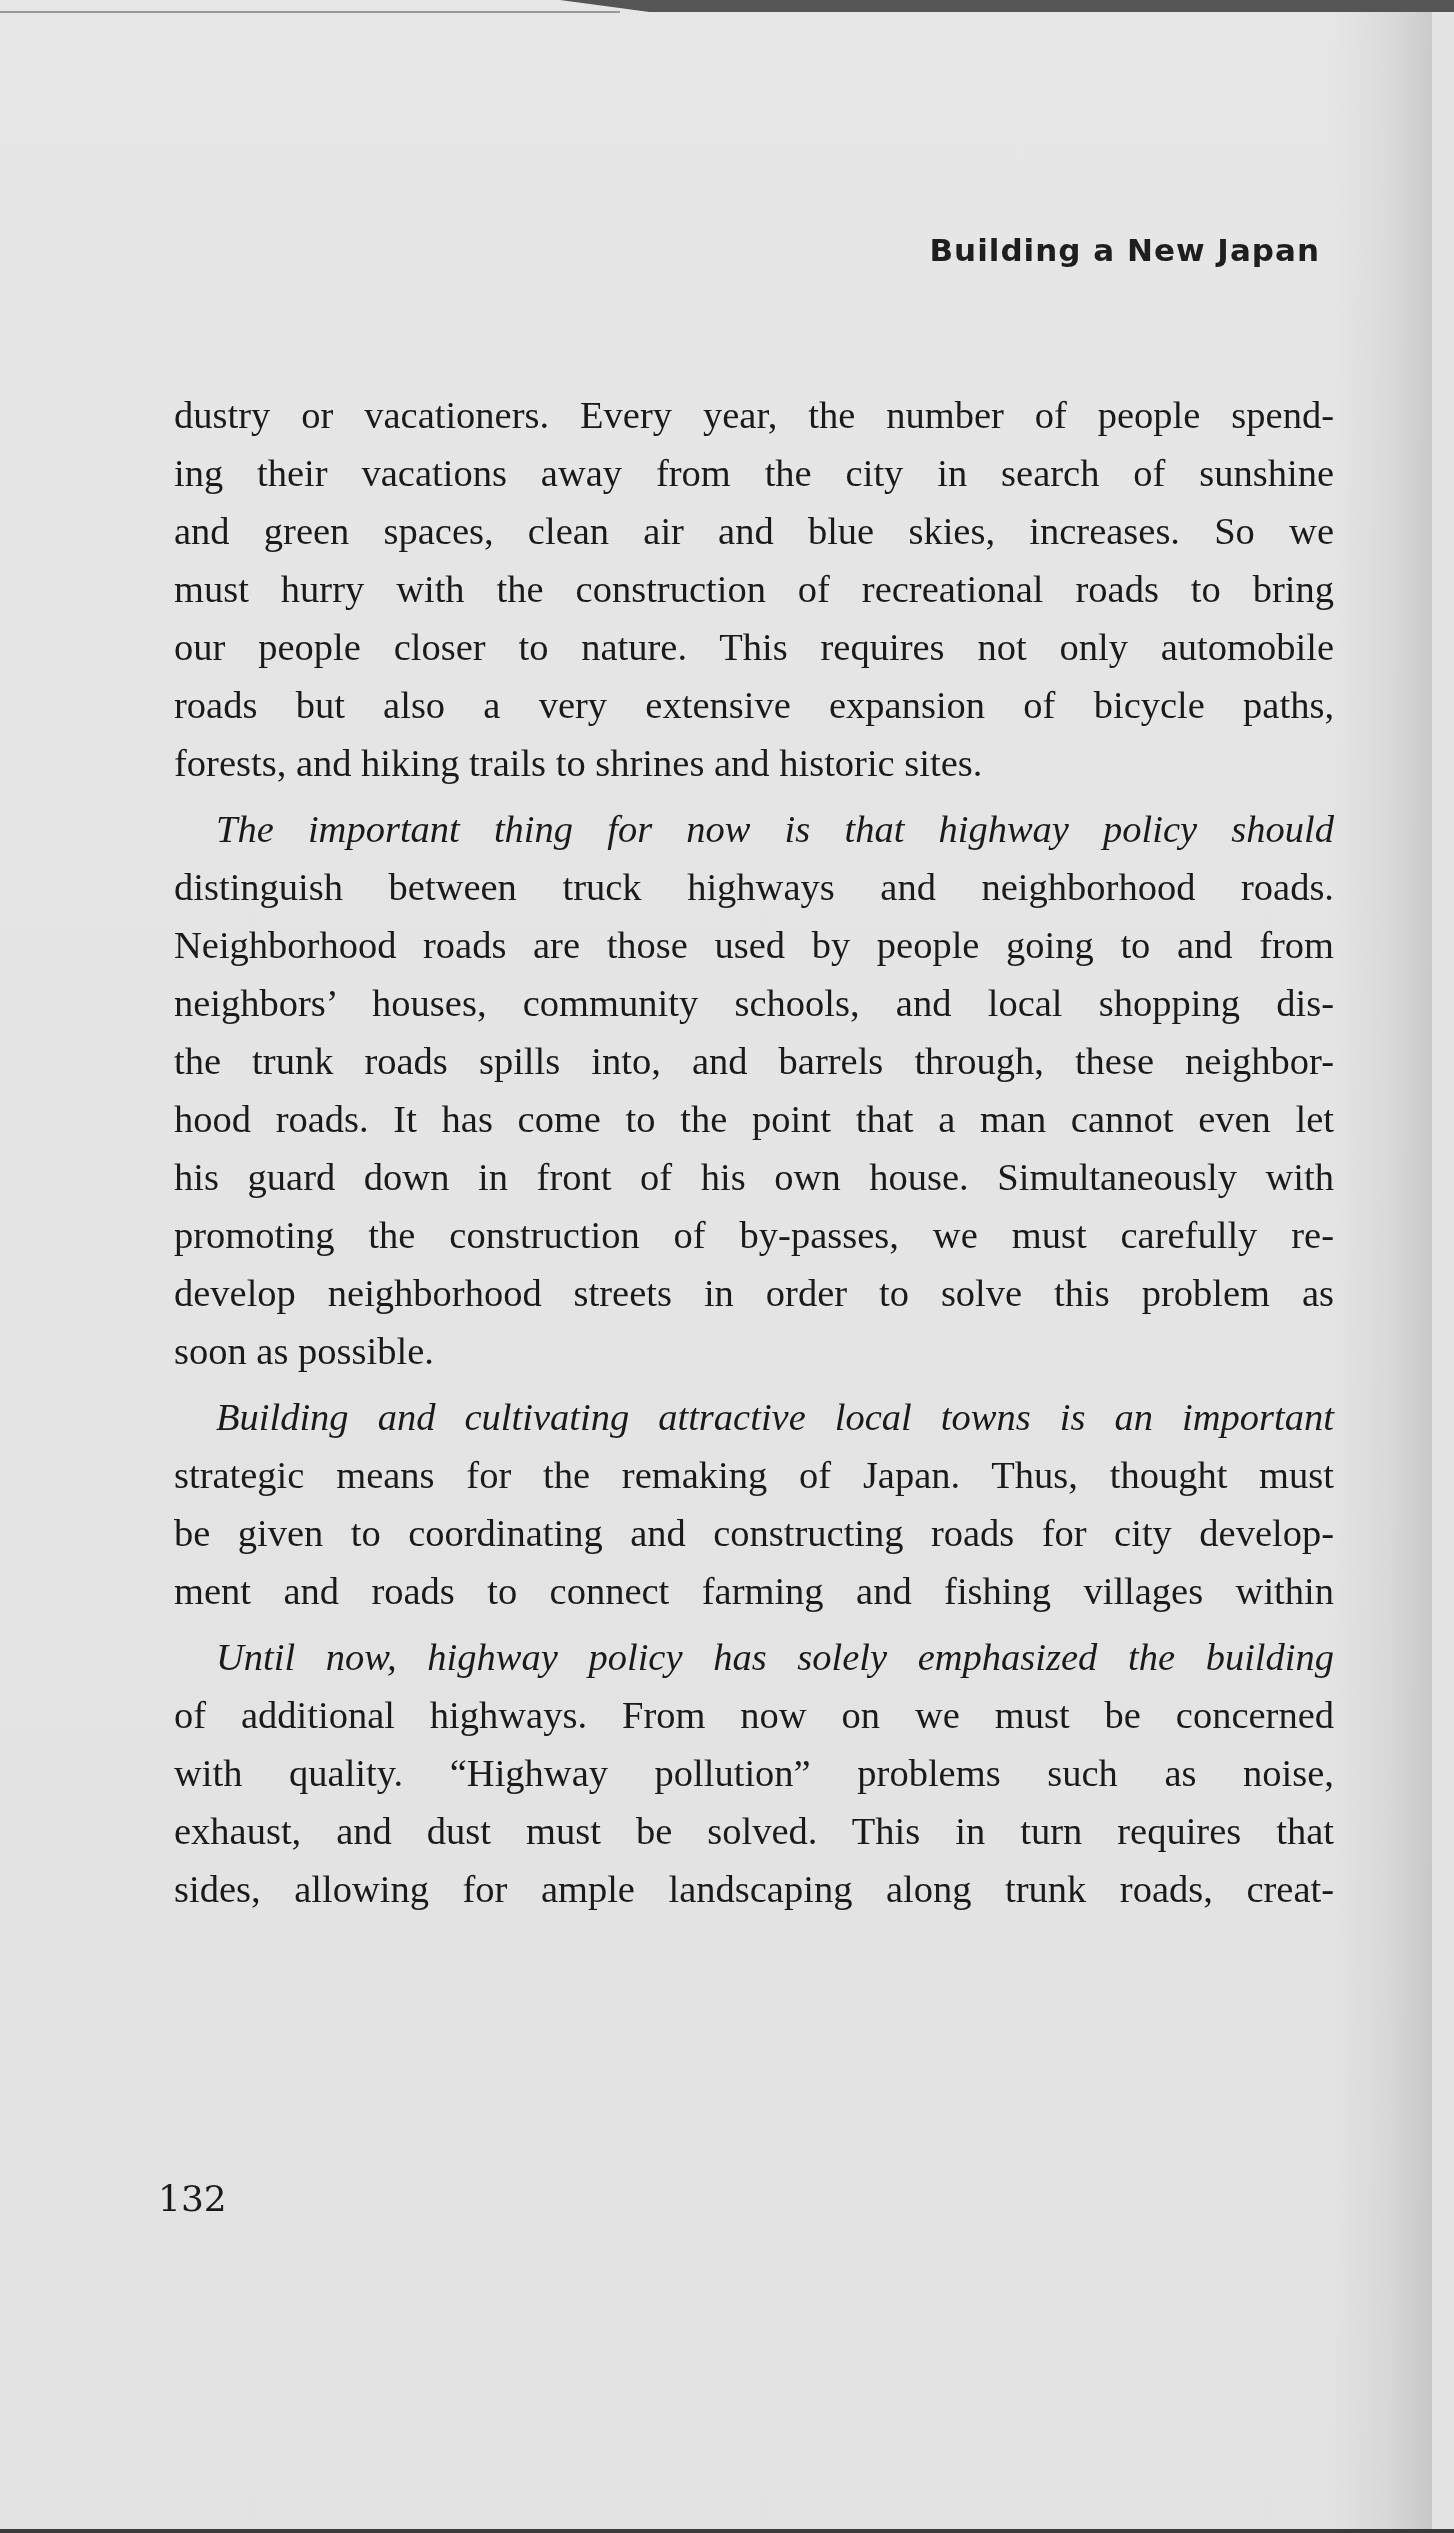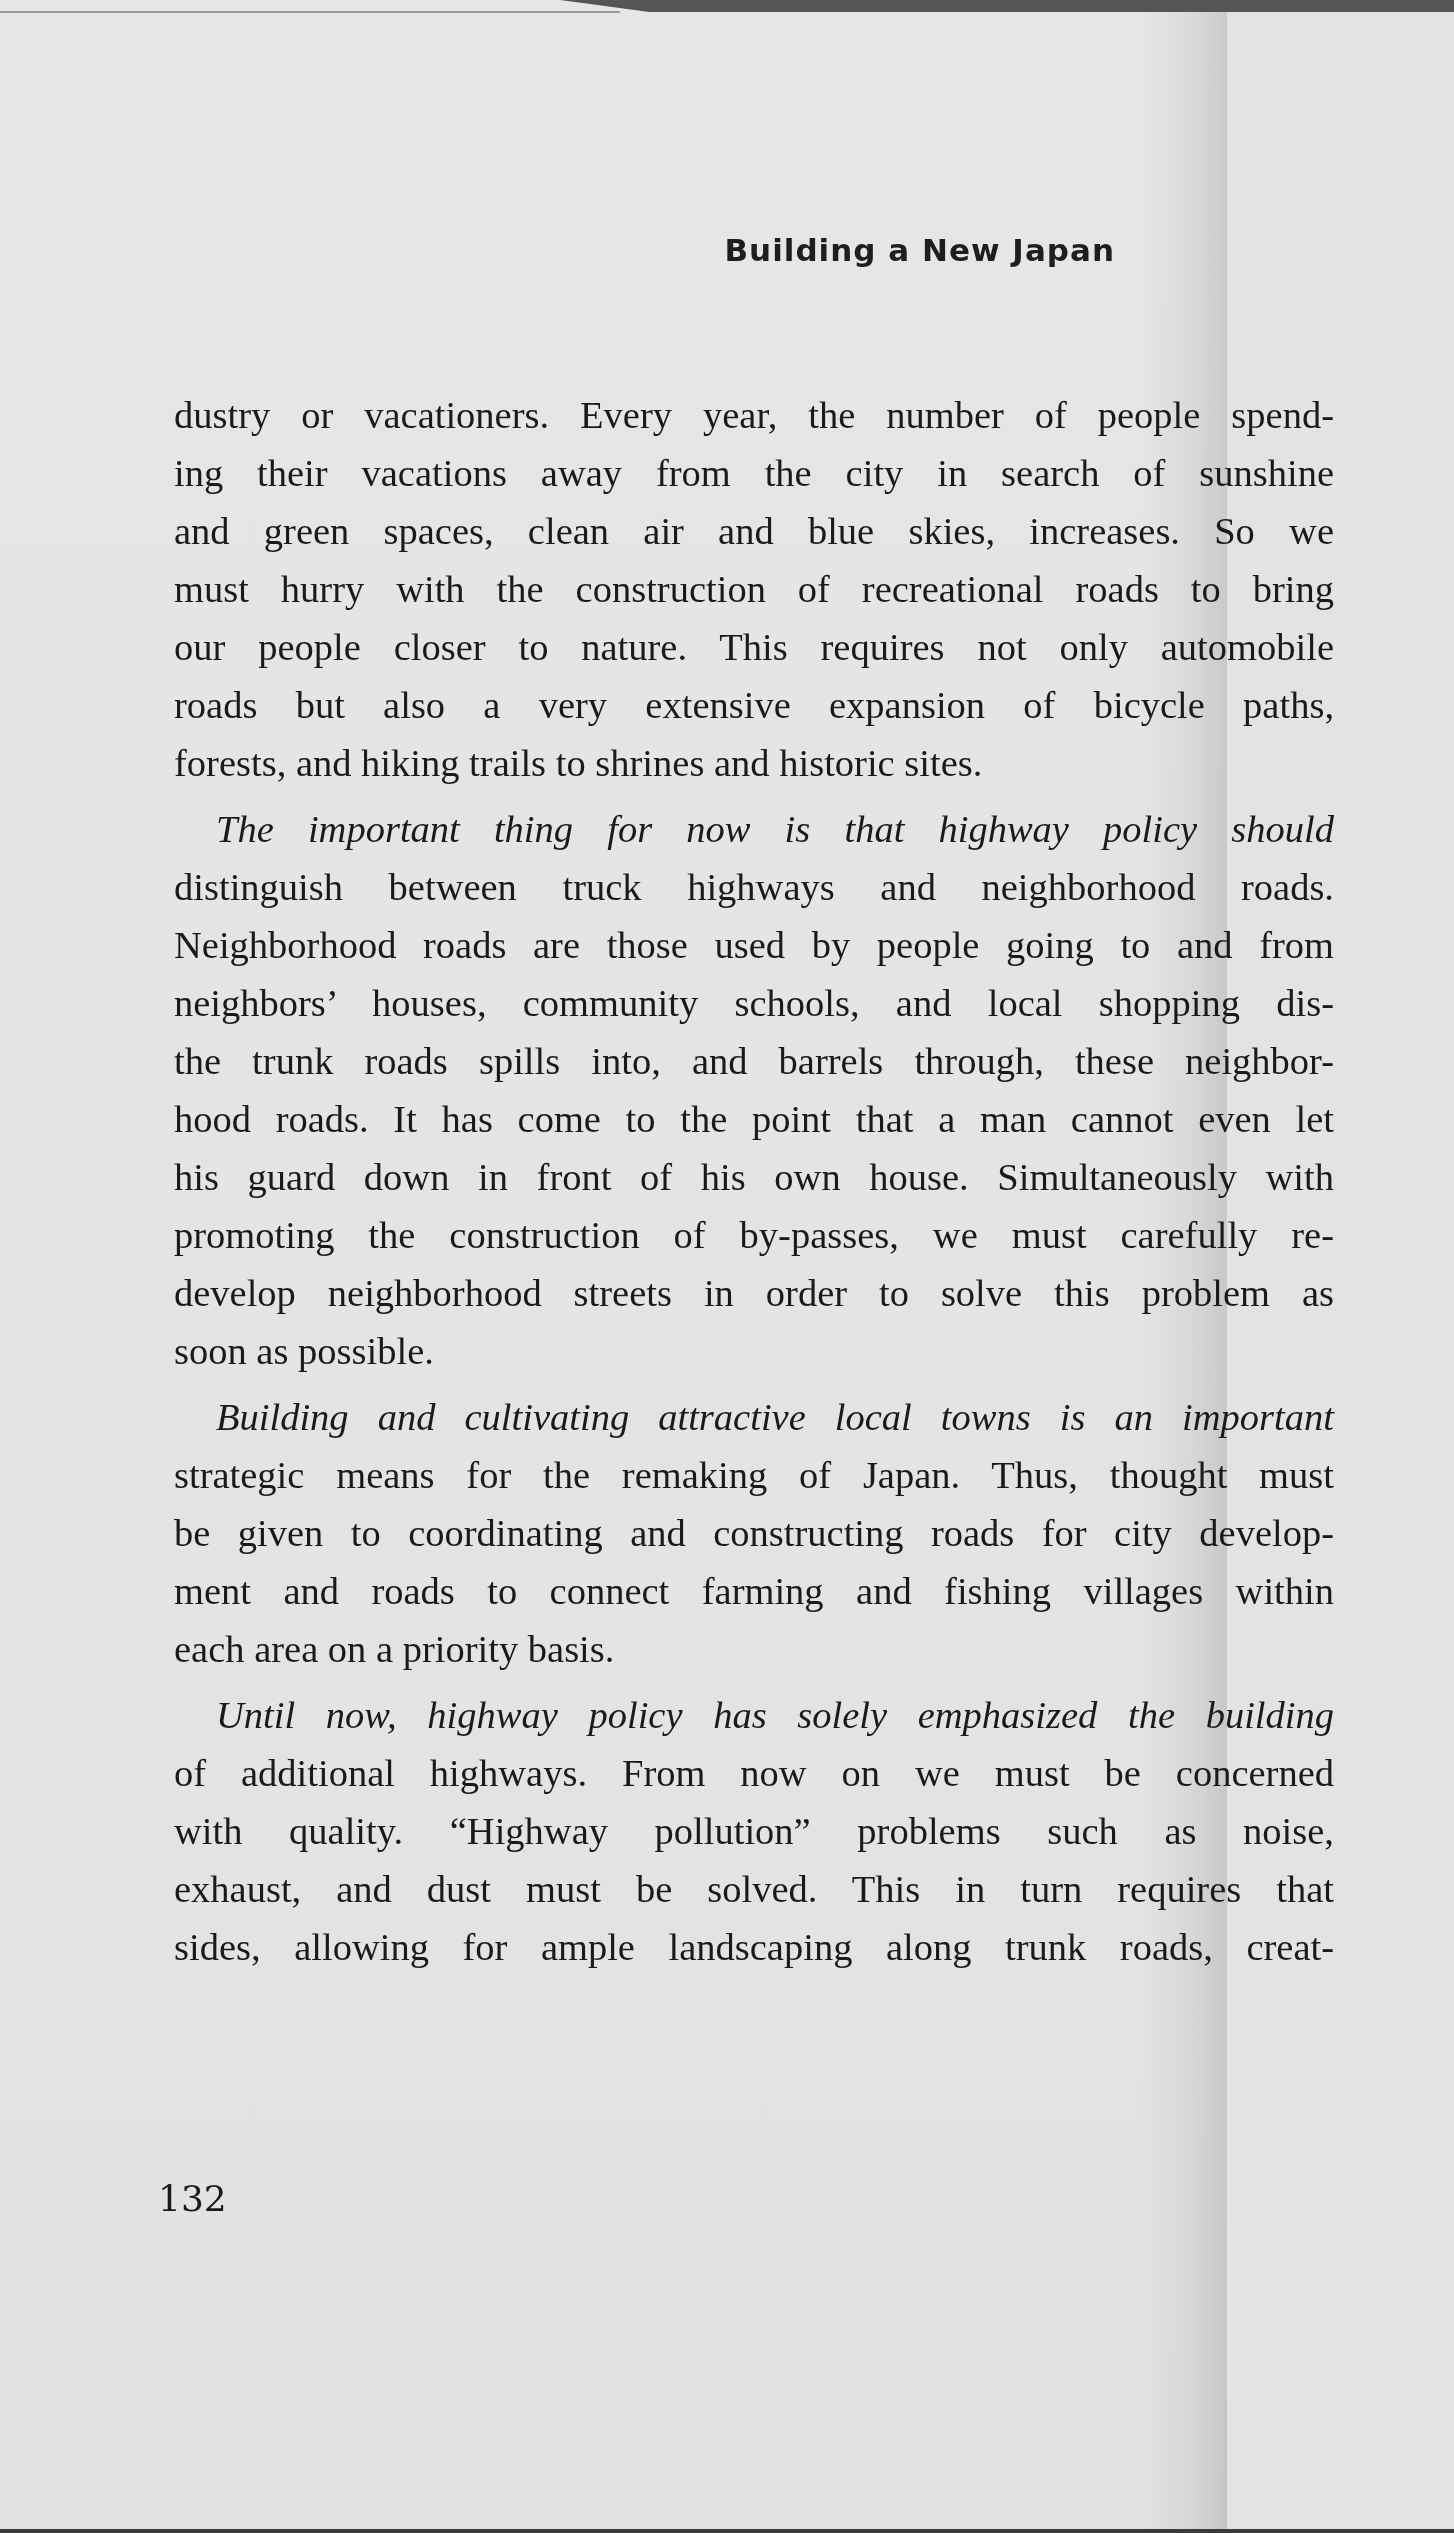--- a/index.html
+++ b/index.html
@@ -10,21 +10,21 @@
       width: 1454px;
       height: 2533px;
       position: relative;
       overflow: hidden;
       background: #e3e3e3;
       font-family: "Liberation Serif", "DejaVu Serif", serif;
     }
     .page {
       position: absolute;
       left: 0; top: 0;
-      width: 1227px;
+      width: 1432px;
       height: 2533px;
       background:
         linear-gradient(to right, rgba(0,0,0,0) 0, rgba(0,0,0,0) 93%, rgba(0,0,0,0.05) 97%, rgba(0,0,0,0.12) 100%),
         linear-gradient(to bottom, #e6e6e6 0%, #e4e4e4 50%, #e2e2e2 100%);
     }
     .top-shadow {
       position: absolute;
       top: 0;
       left: 560px;
       width: 894px;
@@ -128,21 +128,20 @@
       <span class="line">promoting the construction of by-passes, we must carefully re-</span>
       <span class="line">develop neighborhood streets in order to solve this problem as</span>
       <span class="line last">soon as possible.</span>
     </p>
 
     <p>
       <span class="line indent">Building and cultivating attractive local towns is an important</span>
       <span class="line">strategic means for the remaking of Japan. Thus, thought must</span>
       <span class="line">be given to coordinating and constructing roads for city develop-</span>
       <span class="line">ment and roads to connect farming and fishing villages within</span>
-      <span class="line last">each area on a priority basis.</span>
     </p>
 
     <p>
       <span class="line indent">Until now, highway policy has solely emphasized the building</span>
       <span class="line">of additional highways. From now on we must be concerned</span>
       <span class="line">with quality. “Highway pollution” problems such as noise,</span>
       <span class="line">exhaust, and dust must be solved. This in turn requires that</span>
       <span class="line">sides, allowing for ample landscaping along trunk roads, creat-</span>
     </p>
 

